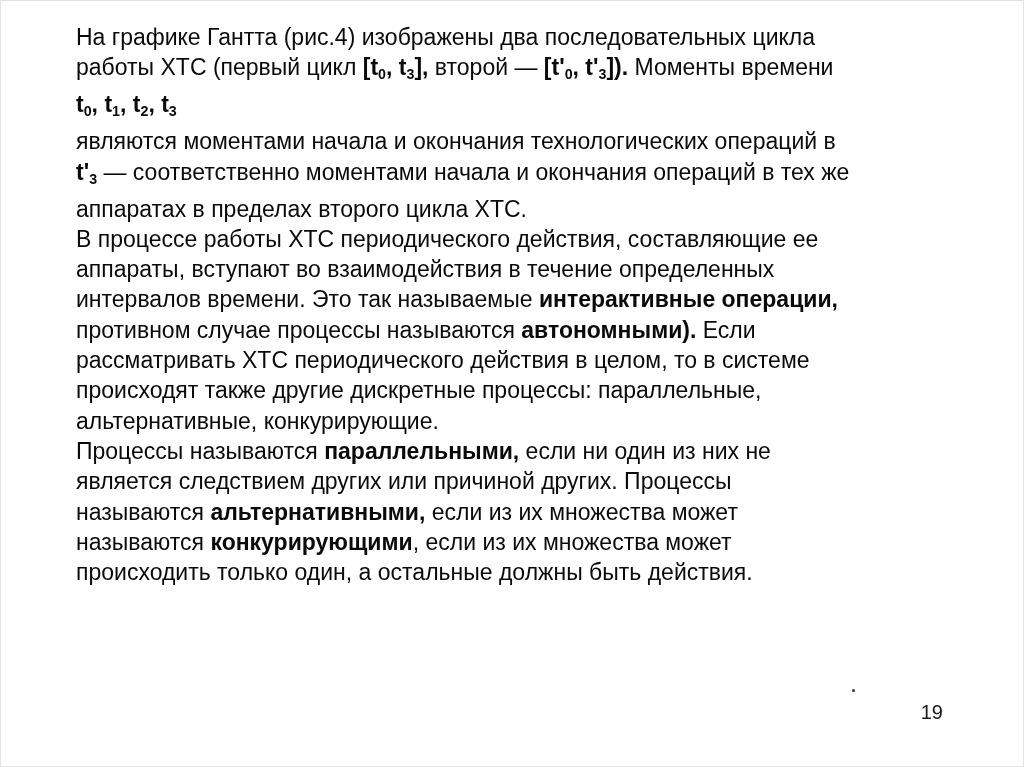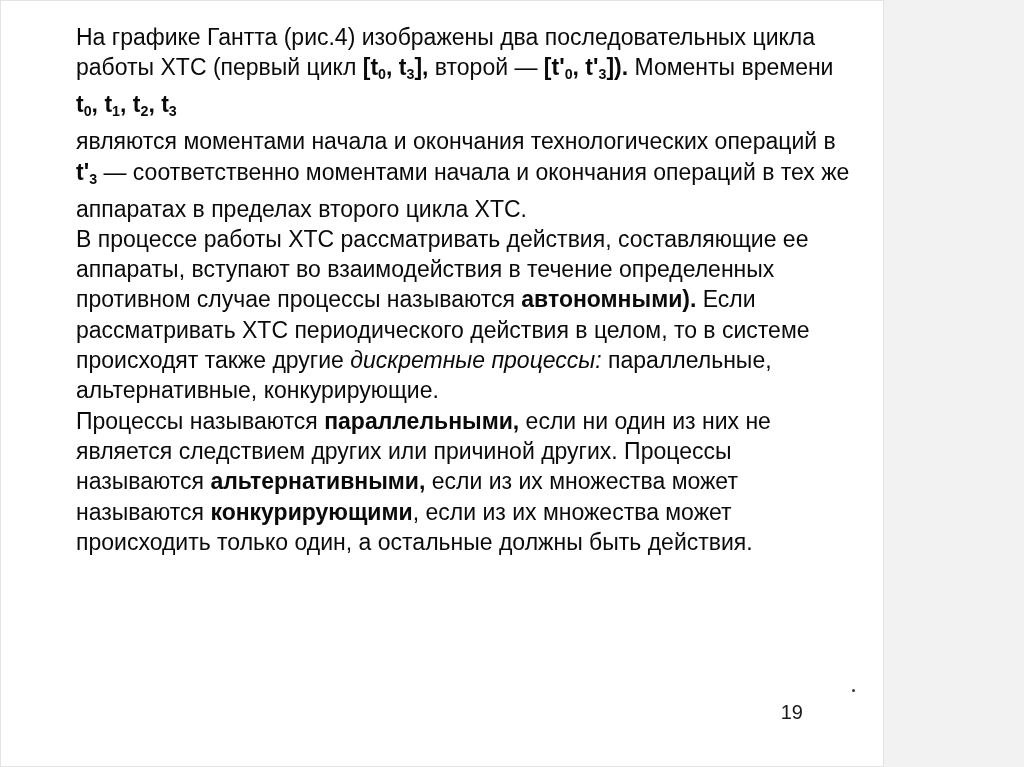--- a/index.html
+++ b/index.html
@@ -1,34 +1,34 @@
 <!DOCTYPE html>
 <html><head>
 <meta charset="utf-8">
 <style>
   html,body{margin:0;padding:0;background:#f2f2f2;}
   .slide{
     position:relative;
-    width:884px;height:767px;
+    width:1024px;height:767px;
     background:#ffffff;
     box-sizing:border-box;
     border:1px solid #e3e3e3;
     font-family:"Liberation Sans","DejaVu Sans",sans-serif;
     color:#0a0a0a;
     overflow:hidden;
   }
   .text-block{
     position:absolute;
     left:75px;top:21px;right:36px;
     font-size:23px;
     line-height:30.3px;
   }
   .line{white-space:pre;}
   .b{font-weight:700;}
-  .i{font-style:italic;}
+  .i{}
   .sub{font-size:0.62em;vertical-align:-0.26em;}
   .page-number{
     position:absolute;
     right:80px;top:699px;
     font-size:20px;
     line-height:24px;
     color:#1a1a1a;
   }
   .stray-dot{
     position:absolute;
@@ -42,22 +42,23 @@
 <body>
 
 <div class="slide">
   <div class="text-block">
       <div class="line"><span>На графике Гантта (рис.4) изображены два последовательных цикла</span></div>
       <div class="line"><span>работы ХТС (первый цикл </span><span class="b">[t</span><span class="b sub">0</span><span class="b">, t</span><span class="b sub">3</span><span class="b">],</span><span> второй — </span><span class="b">[t'</span><span class="b sub">0</span><span class="b">, t'</span><span class="b sub">3</span><span class="b">]).</span><span> Моменты времени</span></div>
       <div class="line"><span class="b">t</span><span class="b sub">0</span><span class="b">, t</span><span class="b sub">1</span><span class="b">, t</span><span class="b sub">2</span><span class="b">, t</span><span class="b sub">3</span></div>
       <div class="line"><span>являются моментами начала и окончания технологических операций в</span></div>
       <div class="line"><span class="b">t'</span><span class="b sub">3</span><span> — соответственно моментами начала и окончания операций в тех же</span></div>
       <div class="line"><span>аппаратах в пределах второго цикла ХТС.</span></div>
-      <div class="line"><span>В процессе работы ХТС рассматривать действия, составляющие ее</span></div>
+      <div class="line"><span>В процессе работы ХТС периодического действия, составляющие ее</span></div>
       <div class="line"><span>аппараты, вступают во взаимодействия в течение определенных</span></div>
+      <div class="line"><span>интервалов времени. Это так называемые </span><span class="b">интерактивные операции,</span></div>
       <div class="line"><span>противном случае процессы называются </span><span class="b">автономными).</span><span> Если</span></div>
       <div class="line"><span>рассматривать ХТС периодического действия в целом, то в системе</span></div>
       <div class="line"><span>происходят также другие </span><span class="i">дискретные процессы:</span><span> параллельные,</span></div>
       <div class="line"><span>альтернативные, конкурирующие.</span></div>
       <div class="line"><span>Процессы называются </span><span class="b">параллельными,</span><span> если ни один из них не</span></div>
       <div class="line"><span>является следствием других или причиной других. Процессы</span></div>
       <div class="line"><span>называются </span><span class="b">альтернативными,</span><span> если из их множества может</span></div>
       <div class="line"><span>называются </span><span class="b">конкурирующими</span><span>, если из их множества может</span></div>
       <div class="line"><span>происходить только один, а остальные должны быть действия.</span></div>
     </div>

